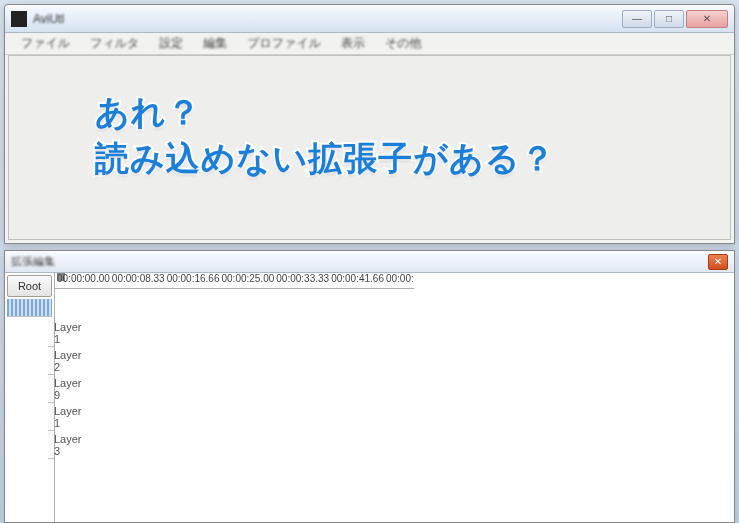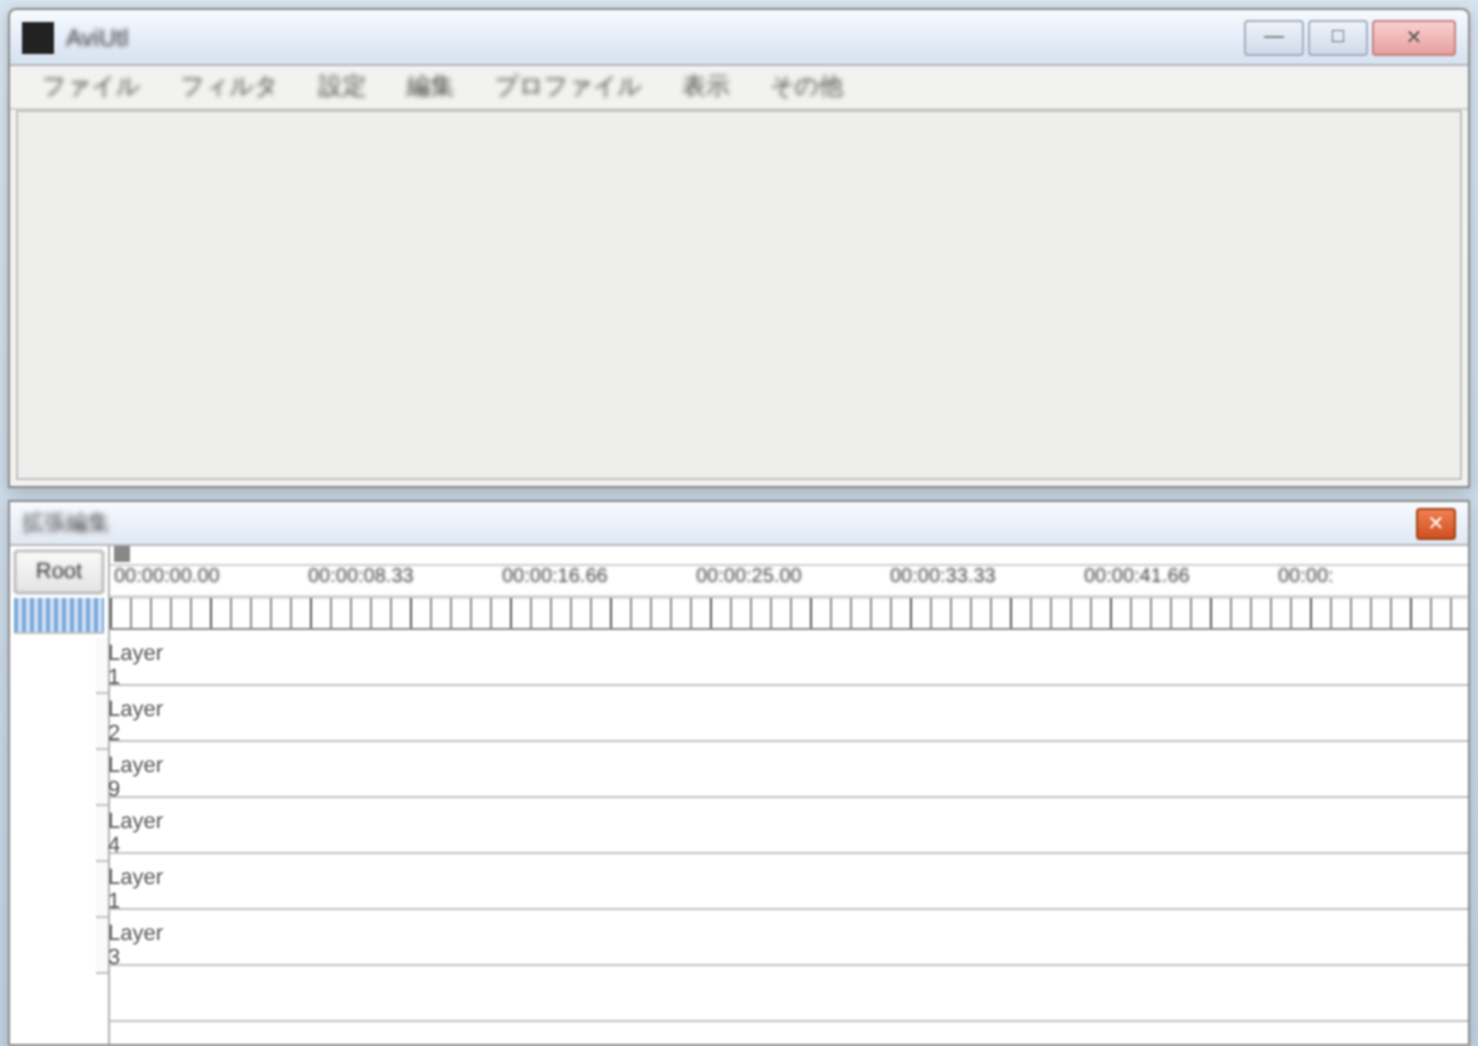--- a/index.html
+++ b/index.html
@@ -176,21 +176,21 @@
     display: flex;
     align-items: center;
     padding-left: 6px;
     background: #fafafa;
     filter: blur(0.3px);
     margin-left: 43px;
   }
   .tl-right {
     flex: 1;
     display: flex;
-    flex-direction: column;
+    flex-direction: row;
     overflow: hidden;
   }
   .tl-marker-row {
     height: 10px;
     background: #fff;
     border-bottom: 1px solid #d0d0d0;
     position: relative;
   }
   .tl-marker-row::before {
     content:'';
@@ -251,35 +251,36 @@
     <div class="menu-item">設定</div>
     <div class="menu-item">編集</div>
     <div class="menu-item">プロファイル</div>
     <div class="menu-item">表示</div>
     <div class="menu-item">その他</div>
   </div>
   <div class="content-area"></div>
 </div>
 
 <div class="overlay-text">
+  <div class="overlay-line">あれ？</div>
+  <div class="overlay-line">読み込めない拡張子がある？</div>
 </div>
 
 <div class="timeline-window">
   <div class="tl-titlebar">
     <span class="tl-title-text">拡張編集</span>
     <div class="tl-close">✕</div>
   </div>
   <div class="tl-body">
     <div class="tl-left">
       <div class="root-btn">Root</div>
       <div class="zoom-row"></div>
       <div class="layer-label">Layer 1</div>
       <div class="layer-label">Layer 2</div>
       <div class="layer-label">Layer 9</div>
-      <div class="layer-label">Layer 4</div>
       <div class="layer-label">Layer 1</div>
       <div class="layer-label">Layer 3</div>
     </div>
     <div class="tl-right">
       <div class="tl-marker-row"></div>
       <div class="time-header">
         <div class="time-cell">00:00:00.00</div>
         <div class="time-cell">00:00:08.33</div>
         <div class="time-cell">00:00:16.66</div>
         <div class="time-cell">00:00:25.00</div>

